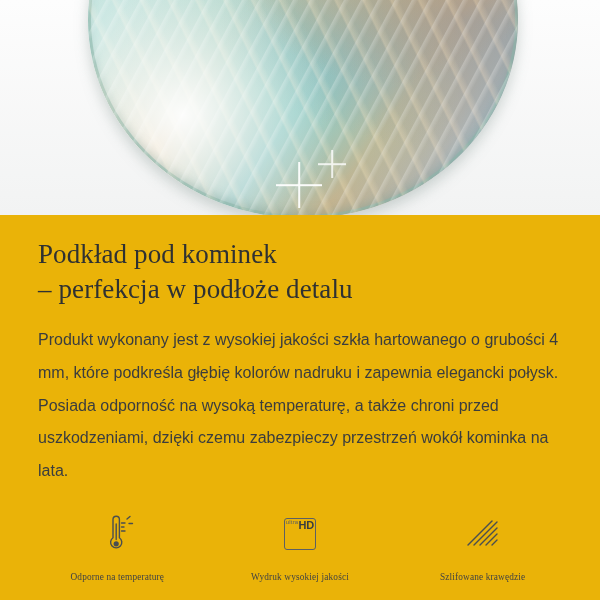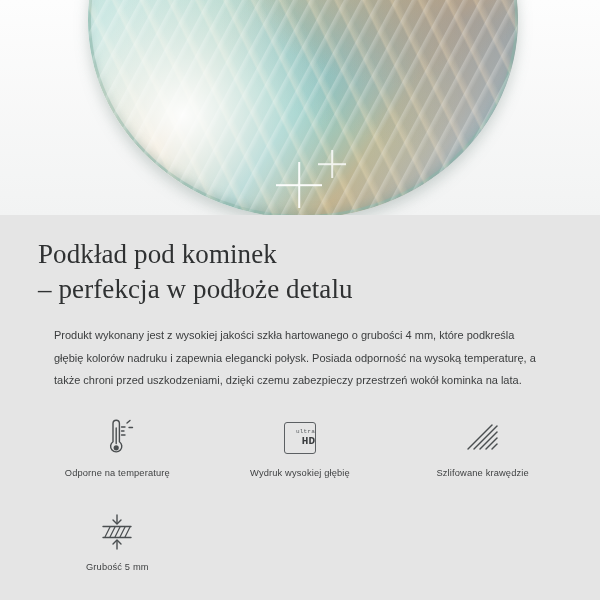--- a/index.html
+++ b/index.html
@@ -10,21 +10,21 @@
     width: 600px;
     height: 600px;
     background: #ffffff;
     font-family: "Liberation Sans", sans-serif;
     overflow: hidden;
   }
   .page {
     position: relative;
     width: 600px;
     height: 600px;
-    background: #e5e5e5;
+    background: #eab308;
     overflow: hidden;
   }
 
   
   .hero {
     position: relative;
     width: 600px;
     height: 215px;
     background: #f4f5f5;
     overflow: hidden;
@@ -102,23 +102,23 @@
     font-family: "Liberation Serif", serif;
     font-weight: 400;
     color: #2f3132;
     font-size: 27px;
     line-height: 1.28;
     margin: 0 0 18px 0;
     letter-spacing: .1px;
   }
   h1.headline .line { display: block; }
   p.lead {
-    margin: 16px;
+    margin: 0;
     color: #3b3d3e;
-    font-size: 11px;
+    font-size: 16px;
     line-height: 2.05;
     max-width: 532px;
   }
 
   
   .features {
     margin-top: 24px;
     display: grid;
     grid-template-columns: repeat(3, 1fr);
     row-gap: 6px;
@@ -131,38 +131,38 @@
     justify-content: flex-start;
     height: 88px;
   }
   .feature .ficon {
     height: 44px;
     display: flex;
     align-items: center;
     justify-content: center;
   }
   .feature .flabel {
-    margin-top: 8px;
+    margin-top: 16px;
     font-size: 9.3px;
     color: #404243;
     text-align: center;
     letter-spacing: .15px;
+    font-family: Liberation Serif, serif;
   }
   svg { display: block; }
   .hd-badge {
     width: 30px;
     height: 30px;
     border: 1.4px solid #5c6063;
     border-radius: 3px;
     display: flex;
-    flex-direction: column;
-    align-items: flex-end;
+    flex-direction: row;
+    align-items: flex-start;
     justify-content: center;
     line-height: 1;
-    font-family: Liberation Mono, monospace;
   }
   .hd-badge .t1 {
     font-size: 6px;
     color: #5c6063;
     letter-spacing: .2px;
   }
   .hd-badge .t2 {
     font-size: 11px;
     font-weight: bold;
     color: #3a3d3f;
@@ -209,21 +209,21 @@
       <div class="flabel">Odporne na temperaturę</div>
     </div>
 
     <div class="feature">
       <div class="ficon">
         <div class="hd-badge">
           <span class="t1">ultra</span>
           <span class="t2">HD</span>
         </div>
       </div>
-      <div class="flabel">Wydruk wysokiej głębię</div>
+      <div class="flabel">Wydruk wysokiej jakości</div>
     </div>
 
 
 
     <div class="feature">
       <div class="ficon">
         <svg width="38" height="32" viewBox="0 0 38 32" fill="none" stroke="#4a4e50" stroke-width="1.4" stroke-linecap="round">
           <path d="M4 27 L28 3"></path>
           <path d="M10 27 L33 4"></path>
           <path d="M16 27 L33 10"></path>

